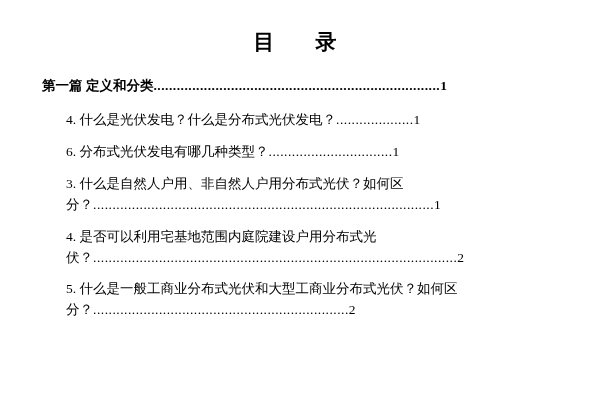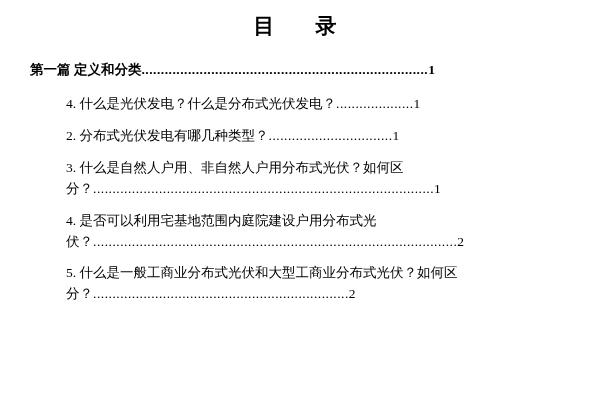--- a/index.html
+++ b/index.html
@@ -19,38 +19,38 @@
     width: 600px;
     height: 400px;
     box-sizing: border-box;
     padding: 0 30px;
   }
   .doc-title {
     text-align: center;
     font-size: 21px;
     font-weight: bold;
     letter-spacing: 10px;
-    margin-top: 12px;
+    margin-top: 28px;
     margin-bottom: 20px;
     font-family: "Liberation Serif", "DejaVu Serif", serif;
   }
   .toc {
     margin-top: 0;
   }
   .toc-entry {
     display: block;
     font-size: 13.5px;
     line-height: 1.55;
     margin-bottom: 11px;
     word-break: break-all;
   }
   .toc-entry.level-1 {
     font-weight: bold;
     font-size: 13.5px;
-    margin-left: 0;
+    margin-left: 12px;
     margin-bottom: 13px;
   }
   .toc-entry.level-2 {
     margin-left: 36px;
     font-weight: normal;
   }
   .leader {
     letter-spacing: 0.5px;
   }
   .pagenum {
@@ -71,21 +71,21 @@
 
     <div class="toc-entry level-1">
       <span class="inline">第一篇  定义和分类</span><span class="inline leader">..........................................................................</span><span class="inline pagenum">1</span>
     </div>
 
     <div class="toc-entry level-2">
       <span class="inline">4.  什么是光伏发电？什么是分布式光伏发电？</span><span class="inline leader">....................</span><span class="inline pagenum">1</span>
     </div>
 
     <div class="toc-entry level-2">
-      <span class="inline">2.  分布式光伏发电有哪几种类型？</span><span class="inline leader">................................</span><span class="inline pagenum">1</span>
+      <span class="inline">6.  分布式光伏发电有哪几种类型？</span><span class="inline leader">................................</span><span class="inline pagenum">1</span>
     </div>
 
     <div class="toc-entry level-2">
       <span class="inline">3.  什么是自然人户用、非自然人户用分布式光伏？如何区分？</span><span class="inline leader">........................................................................................</span><span class="inline pagenum">1</span>
     </div>
 
     <div class="toc-entry level-2">
       <span class="inline">4.  是否可以利用宅基地范围内庭院建设户用分布式光伏？</span><span class="inline leader">..............................................................................................</span><span class="inline pagenum">2</span>
     </div>
 

